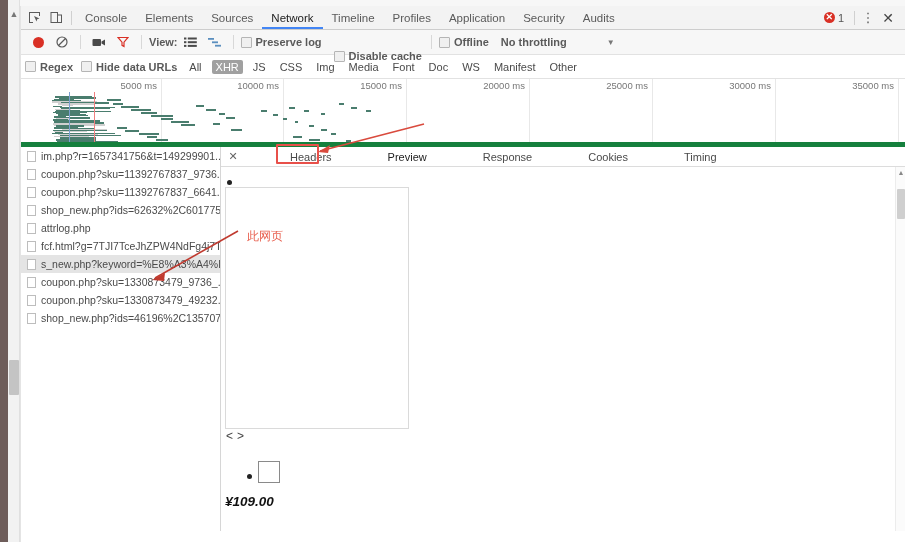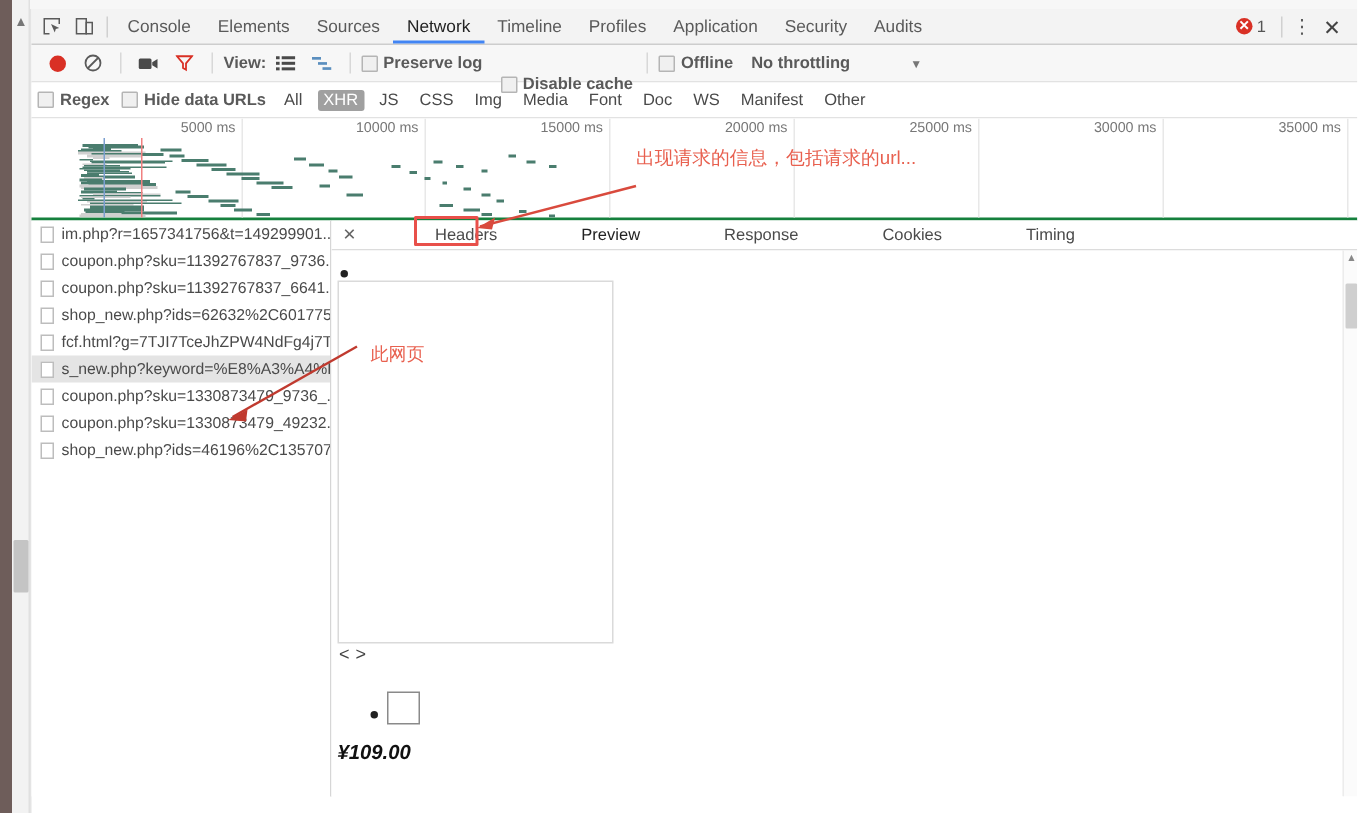--- a/index.html
+++ b/index.html
@@ -125,21 +125,21 @@
     font-size: 11px; color: #999;
     font-family: "Liberation Sans", sans-serif;
     outline: none;
   }
   .ftype { padding: 1px 4px; color: #4a4a4a; font-size: 11px; border-radius: 2px;}
   .ftype.sel { background: #a0a0a0; color: #fff; }
 
   
   .overview {
     position: relative; height: 68px;
-    background: #fff; border-bottom: 2px solid #15803d;
+    background: #fff; border-bottom: 5px solid #15803d;
     overflow: hidden;
   }
   .ov-tick {
     position: absolute; top: 0; height: 68px;
     border-left: 1px solid #e8e8e8;
   }
   .ov-ticklabel {
     position: absolute; top: 1px; font-size: 9.5px; color: #777;
     transform: translateX(-100%); padding-right: 4px; white-space: nowrap;
   }
@@ -508,20 +508,24 @@
             <div class="req-row">
               <span class="req-ic"></span>
               <span>coupon.php?sku=11392767837_6641...</span>
             </div>
             <div class="req-row">
               <span class="req-ic"></span>
               <span>shop_new.php?ids=62632%2C601775...</span>
             </div>
             <div class="req-row">
               <span class="req-ic"></span>
+              <span>attrlog.php</span>
+            </div>
+            <div class="req-row">
+              <span class="req-ic"></span>
               <span>fcf.html?g=7TJI7TceJhZPW4NdFg4j7Tc...</span>
             </div>
             <div class="req-row sel">
               <span class="req-ic"></span>
               <span>s_new.php?keyword=%E8%A3%A4%E...</span>
             </div>
             <div class="req-row">
               <span class="req-ic"></span>
               <span>coupon.php?sku=1330873479_9736_...</span>
             </div>
@@ -571,18 +575,17 @@
     <line x1="424" y1="124" x2="320" y2="151" stroke="#d94a3d" stroke-width="1.6"></line>
     <polygon points="318,152 330,145 328,153" fill="#d94a3d"></polygon>
 
     <line x1="238" y1="231" x2="155" y2="278" stroke="#c03a2f" stroke-width="1.6"></line>
     <polygon points="152,280 165,273 164,281" fill="#c03a2f"></polygon>
   </svg>
 
   <div class="redbox" style="left:276px; top:144px; width:43px; height:20px;"></div>
 
   <div class="annot" style="left:424px; top:97px;">
-    <div>出现请求的信息，包括请求的url...</div>
   </div>
 
   <div class="annot annot-small" style="left:247px; top:228px;">此网页</div>
 
 </div>
 
 </body></html>

